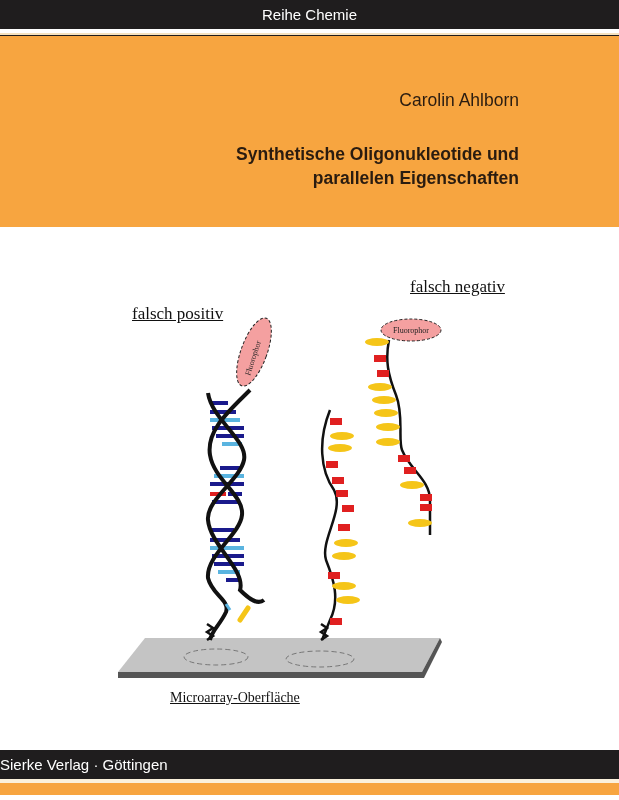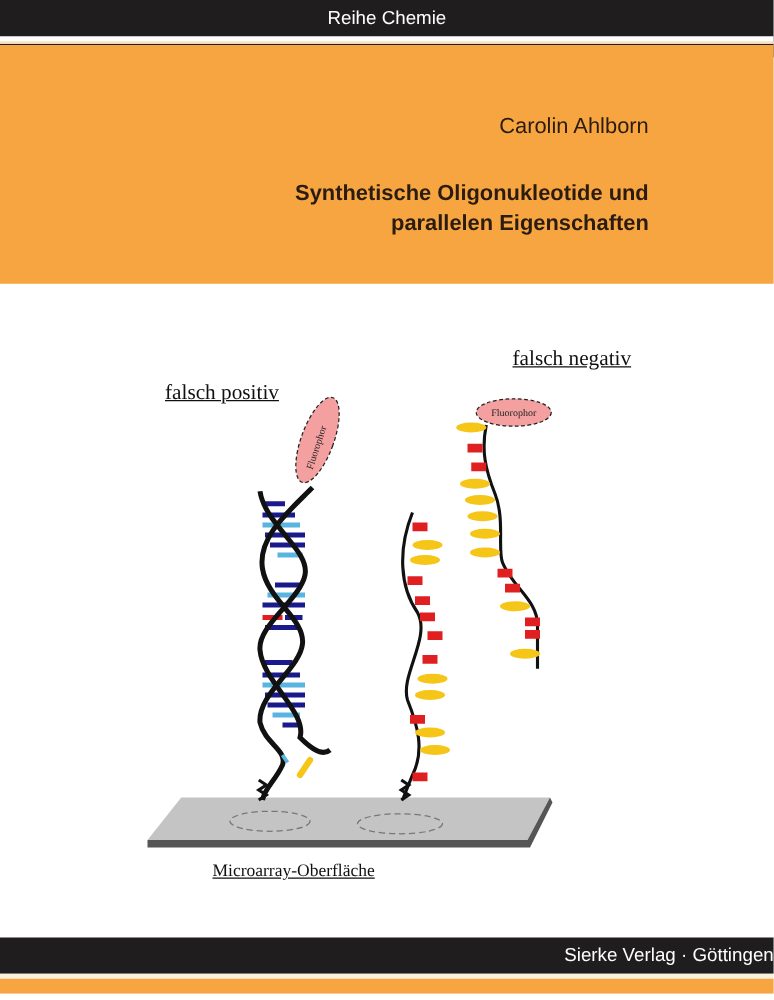--- a/index.html
+++ b/index.html
@@ -5,21 +5,21 @@
   html,body{margin:0;padding:0;background:#fff;}
   body{width:619px;height:800px;position:relative;overflow:hidden;font-family:"Liberation Sans",sans-serif;}
   .topbar{position:absolute;left:0;top:0;width:619px;height:46px;background:#1f1d1e;color:#fff;text-align:center;font-size:15px;line-height:30px;}
   .topline{position:absolute;left:0;top:29px;width:619px;height:4px;background:#fff;border-bottom:2px solid #f6e2c0;}
   .orange{position:absolute;left:0;top:36px;width:619px;height:191px;background:#f7a540;}
   .author{position:absolute;right:100px;top:90px;font-size:17.5px;font-weight:normal;color:#2a1c10;text-align:right;}
   .title{position:absolute;right:100px;top:130px;font-size:17.5px;font-weight:bold;color:#2a1c10;text-align:right;line-height:24px;margin-top:12px;}
   .title span{display:block;}
   .illus{position:absolute;left:0;top:227px;width:619px;height:520px;}
   .lbl{position:absolute;font-family:"Liberation Serif",serif;color:#111;text-decoration:underline;}
-  .botbar{position:absolute;left:0;top:750px;width:619px;height:29px;background:#1f1d1e;color:#fff;text-align:right;font-size:15px;line-height:29px;}
+  .botbar{position:absolute;left:0;top:750px;width:619px;height:29px;background:#1f1d1e;color:#fff;text-align:left;font-size:15px;line-height:29px;}
   .botline{position:absolute;left:0;top:779px;width:619px;height:6px;background:#fbf1dc;}
   .botorange{position:absolute;left:0;top:783px;width:619px;height:12px;background:#f7a540;}
   .botlast{position:absolute;left:0;top:795px;width:619px;height:5px;background:#fff;}
 </style>
 </head>
 <body>
 
 <div class="topbar">
   <span>Reihe Chemie</span>
 </div>

